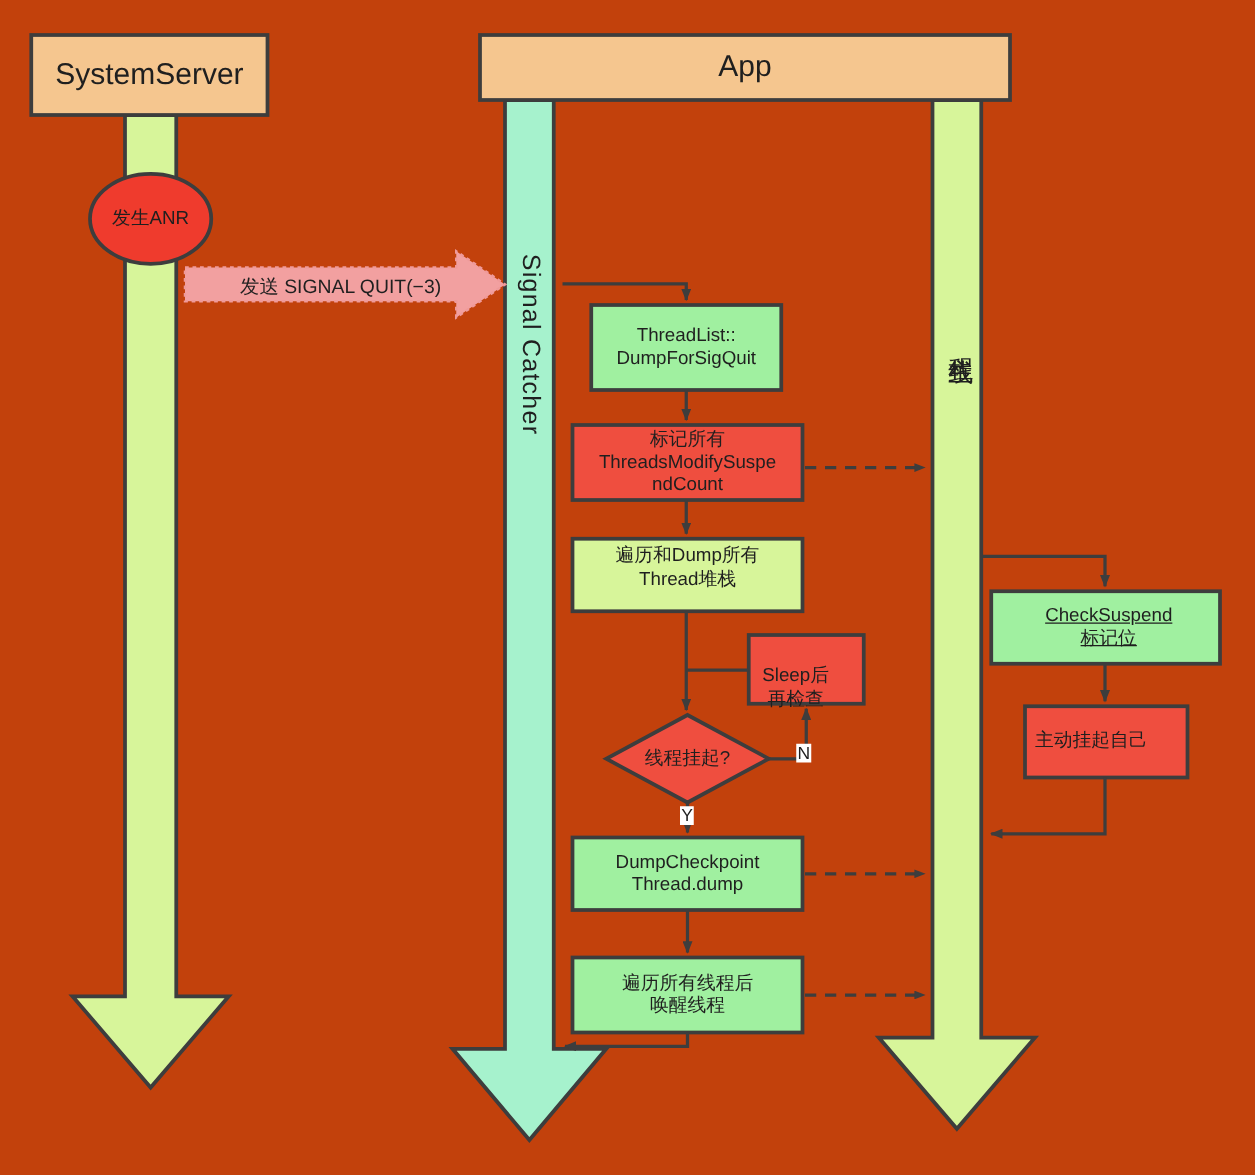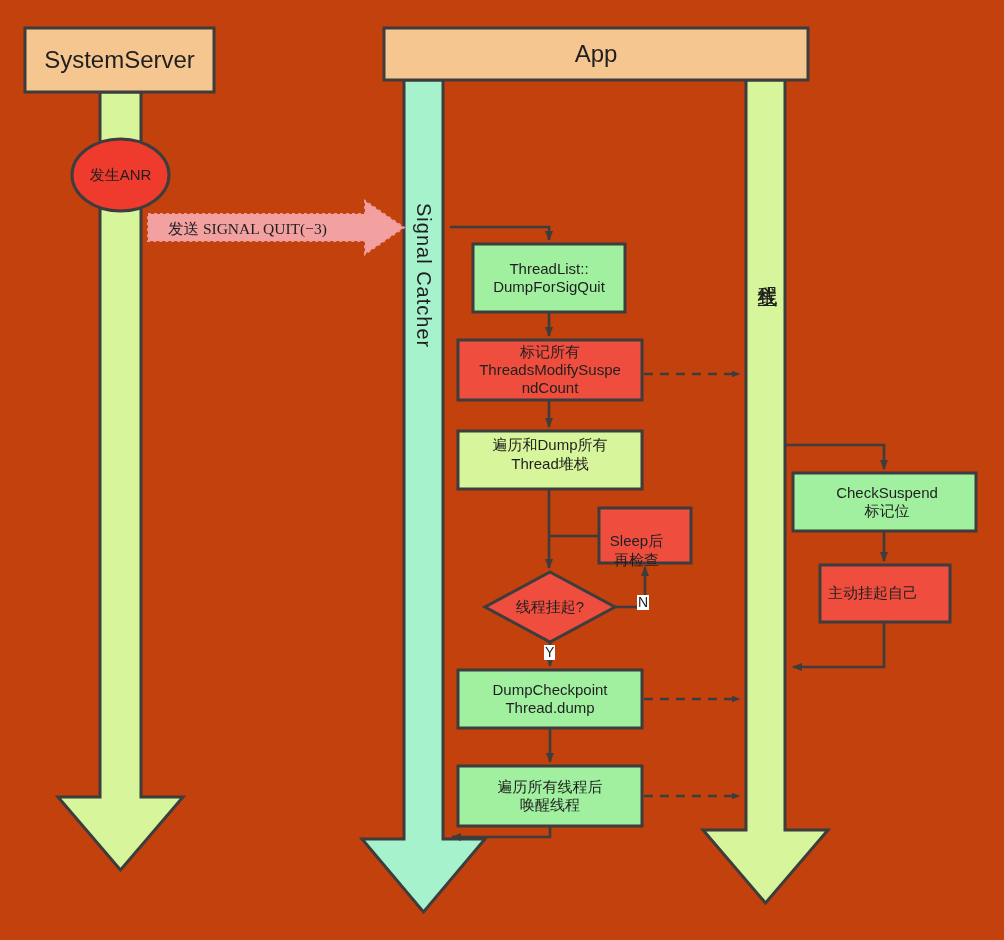--- a/index.html
+++ b/index.html
@@ -122,23 +122,23 @@
 再检查</div>
 
   <div class="lbl boxtxt" style="left:485px;top:589px;width:130px;height:36px;">线程挂起?</div>
 
   <div class="lbl boxtxt" style="left:458px;top:670px;width:184px;height:58px;">DumpCheckpoint
 Thread.dump</div>
 
   <div class="lbl boxtxt" style="left:458px;top:766px;width:184px;height:60px;">遍历所有线程后
 唤醒线程</div>
 
-  <div class="lbl boxtxt" style="left:793px;top:473px;width:188px;height:58px;">CheckSuspend
+  <div class="lbl boxtxt" style="left:793px;top:473px;width:188px;height:58px;text-decoration:underline;">CheckSuspend
 标记位</div>
 
   <div class="lbl boxtxt" style="left:820px;top:565px;width:106px;height:57px;">主动挂起自己</div>
 
-  <div class="msgtxt" style="left:168px;top:219px;font-family:Liberation Serif, serif;">发送 SIGNAL QUIT(−3)</div>
+  <div class="msgtxt" style="left:192px;top:219px;">发送 SIGNAL QUIT(−3)</div>
 
   <div class="branch" style="left:637px;top:595px;">N</div>
   <div class="branch" style="left:544px;top:645px;">Y</div>
 
 </div>
 
 </body></html>

